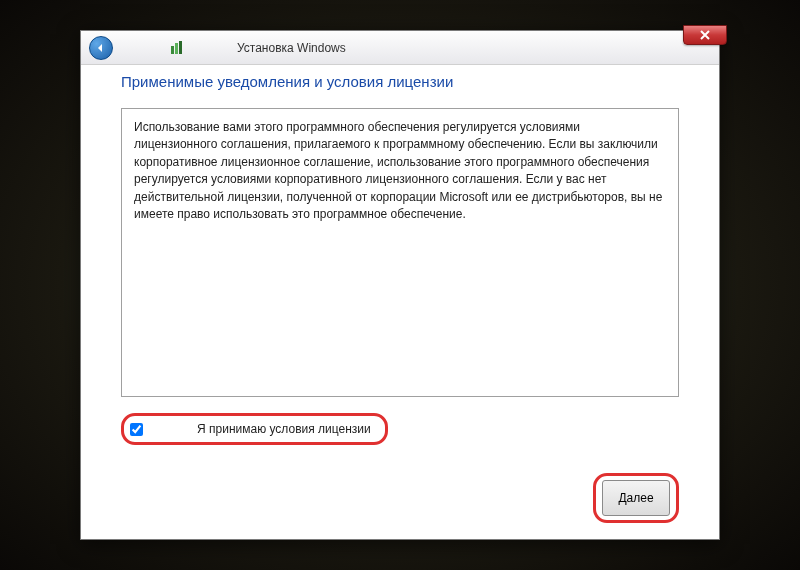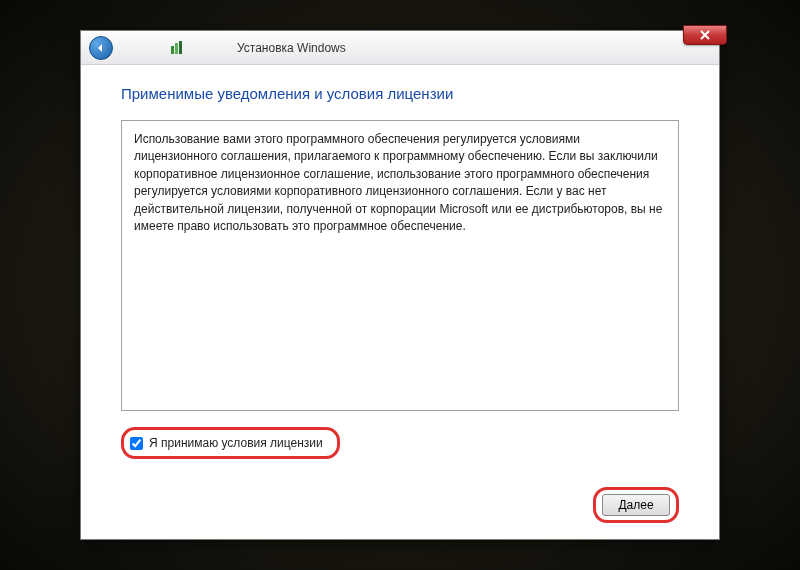--- a/index.html
+++ b/index.html
@@ -46,21 +46,21 @@
       width: 44px; height: 20px;
       background: linear-gradient(180deg, #e88080 0%, #c83838 50%, #b02020 100%);
       border: 1px solid #7a1818;
       border-radius: 0 0 4px 4px;
       display: flex; align-items: center; justify-content: center;
       cursor: pointer;
       box-shadow: 0 1px 2px rgba(0,0,0,0.3);
     }
     .close-btn svg { stroke: #fff; stroke-width: 2; fill:none; }
     .content {
-      padding: 20px 40px 16px 40px;
+      padding: 8px 40px 16px 40px;
       height: calc(100% - 34px);
       display: flex; flex-direction: column;
     }
     .heading {
       color: #1a4ba8;
       font-size: 15px;
       font-weight: 400;
       margin-bottom: 18px;
     }
     .license-box {
@@ -75,39 +75,40 @@
       margin-bottom: 16px;
     }
     .checkbox-row {
       display: flex; align-items: center;
       margin-bottom: 24px;
       padding: 4px 2px;
       border: 3px solid #e03030;
       border-radius: 14px;
       width: fit-content;
       padding: 6px 14px 6px 6px;
+      gap: 48px;
     }
     .checkbox-row input {
       width: 13px; height: 13px; margin-right: 6px;
       cursor: pointer;
     }
     .checkbox-row label {
       font-size: 12px; color: #222; cursor: pointer;
     }
     .footer {
       display: flex; justify-content: flex-end;
       padding-top: 4px;
     }
     .next-wrap {
       border: 3px solid #e03030;
       border-radius: 14px;
       padding: 4px 6px;
     }
     .next-btn {
-      min-width: 68px; height: 22px;
+      min-width: 68px; height: 36px;
       background: linear-gradient(180deg, #f4f4f4, #dcdcdc);
       border: 1px solid #8a8a8a;
       border-radius: 3px;
       font-size: 12px;
       cursor: pointer;
       padding: 0 12px;
     }
   </style>
 </head>
 <body>

